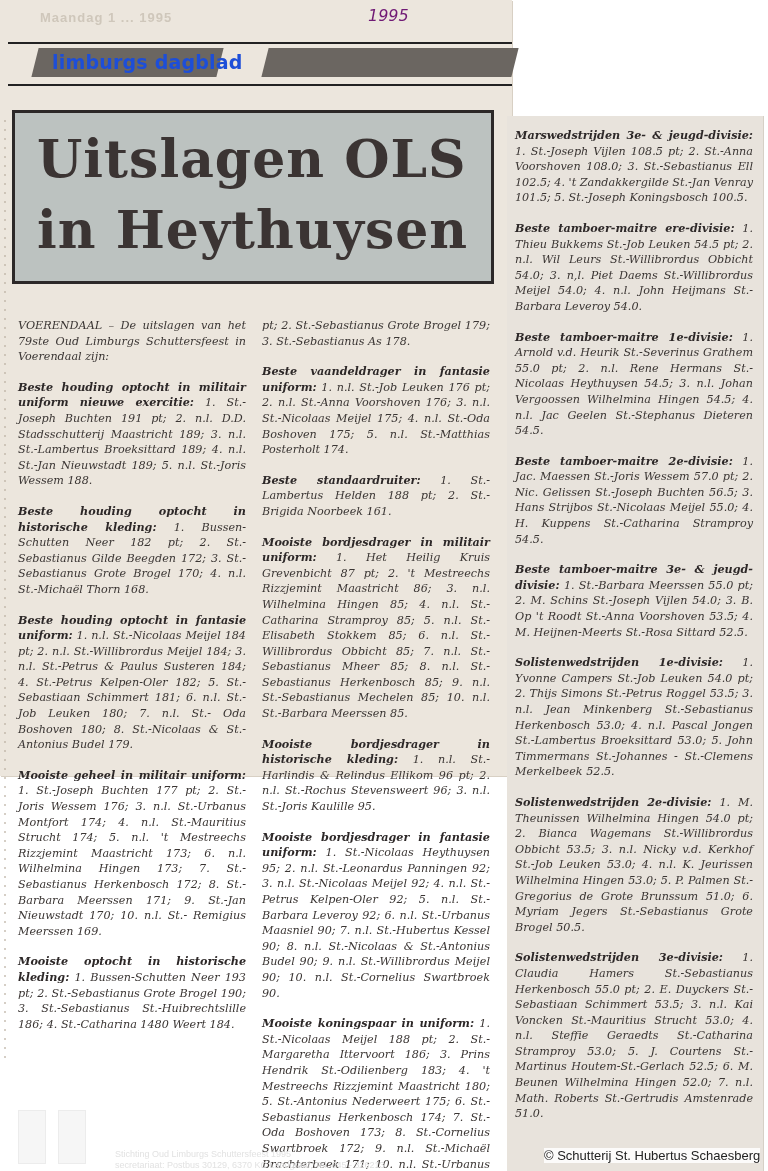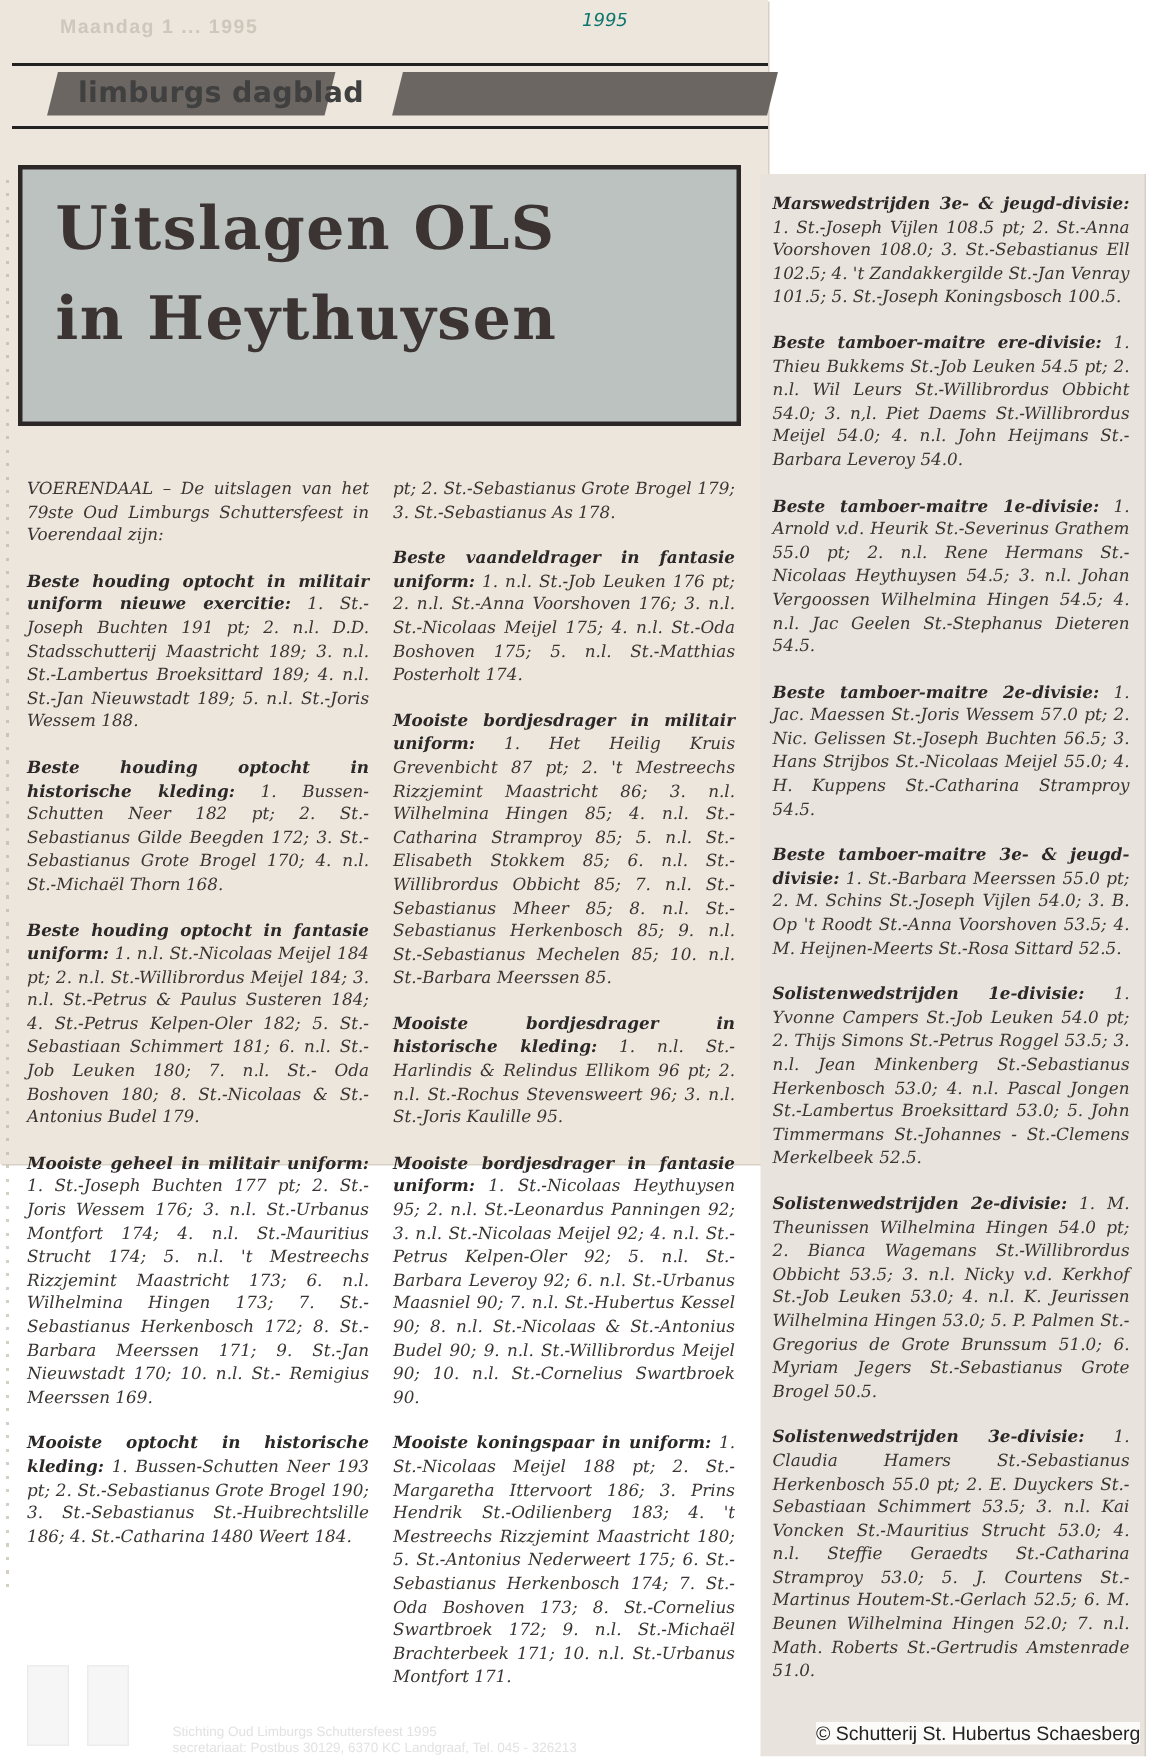--- a/index.html
+++ b/index.html
@@ -17,46 +17,46 @@
     position:absolute; left:507px; top:116px; width:256px; height:1055px;
     background:#e8e3dc;
     border-right:1px solid #d6d0c6;
   }
   .masthead-faint {
     position:absolute; left:40px; top:10px; width:290px; height:22px;
     color:#cfc7bb; font-family:"Liberation Sans", sans-serif; font-weight:bold;
     font-size:13px; letter-spacing:1px; overflow:hidden; white-space:nowrap;
   }
   .year-note {
-    position:absolute; left:388px; top:6px;
-    font-family:"DejaVu Sans", sans-serif; font-size:12px; color:#0f766e;
+    position:absolute; left:368px; top:6px;
+    font-family:"DejaVu Sans", sans-serif; font-size:16px; color:#701a75;
     font-style:italic;
   }
   .rule { position:absolute; left:8px; width:504px; height:2px; background:#222; }
   .banner {
     position:absolute; left:35px; top:48px; width:185px; height:29px;
     background:#6b6661; transform:skewX(-14deg);
   }
   .banner-text {
     position:absolute; left:52px; top:48px; height:29px; line-height:29px;
-    color:#404040; font-family:"DejaVu Sans", sans-serif; font-weight:bold;
+    color:#1d4ed8; font-family:"DejaVu Sans", sans-serif; font-weight:bold;
     font-size:19px; letter-spacing:0.2px;
   }
   .banner2 {
     position:absolute; left:265px; top:48px; width:250px; height:29px;
     background:#6b6661; transform:skewX(-14deg);
   }
   .headline-box {
     position:absolute; left:12px; top:110px; width:482px; height:174px;
     background:#bcc2c0; border:3px solid #2c2828; box-sizing:border-box;
   }
   .headline {
     position:absolute; left:22px; top:10px; margin:0;
     font-family:"DejaVu Serif", "Liberation Serif", serif; font-weight:bold;
-    font-size:40px; line-height:60px; color:#3b3433; letter-spacing:1px;
+    font-size:52px; line-height:71px; color:#3b3433; letter-spacing:1px;
   }
   .col {
     position:absolute; font-size:11.2px; line-height:15.6px; color:#3a3533;
     text-align:justify; hyphens:manual;
   }
   .col-a { left:18px; top:318px; width:228px; }
   .col-b { left:262px; top:318px; width:228px; }
   .col-c { left:515px; top:128px; width:238px; }
   .para { margin:0 0 15px 0;font-style:italic; }
   .para b { color:#2d2828; }
@@ -98,20 +98,21 @@
       <p class="para"><span>VOERENDAAL – De uitslagen van het 79ste Oud Limburgs Schuttersfeest in Voerendaal zijn:</span></p>
       <p class="para"><b>Beste houding optocht in militair uniform nieuwe exercitie:</b><span> 1. St.-Joseph Buchten 191 pt; 2. n.l. D.D. Stadsschutterij Maastricht 189; 3. n.l. St.-Lambertus Broeksittard 189; 4. n.l. St.-Jan Nieuwstadt 189; 5. n.l. St.-Joris Wessem 188.</span></p>
       <p class="para"><b>Beste houding optocht in historische kleding:</b><span> 1. Bussen-Schutten Neer 182 pt; 2. St.-Sebastianus Gilde Beegden 172; 3. St.-Sebastianus Grote Brogel 170; 4. n.l. St.-Michaël Thorn 168.</span></p>
       <p class="para"><b>Beste houding optocht in fantasie uniform:</b><span> 1. n.l. St.-Nicolaas Meijel 184 pt; 2. n.l. St.-Willibrordus Meijel 184; 3. n.l. St.-Petrus &amp; Paulus Susteren 184; 4. St.-Petrus Kelpen-Oler 182; 5. St.-Sebastiaan Schimmert 181; 6. n.l. St.-Job Leuken 180; 7. n.l. St.- Oda Boshoven 180; 8. St.-Nicolaas &amp; St.-Antonius Budel 179.</span></p>
       <p class="para"><b>Mooiste geheel in militair uniform:</b><span> 1. St.-Joseph Buchten 177 pt; 2. St.- Joris Wessem 176; 3. n.l. St.-Urbanus Montfort 174; 4. n.l. St.-Mauritius Strucht 174; 5. n.l. 't Mestreechs Rizzjemint Maastricht 173; 6. n.l. Wilhelmina Hingen 173; 7. St.-Sebastianus Herkenbosch 172; 8. St.-Barbara Meerssen 171; 9. St.-Jan Nieuwstadt 170; 10. n.l. St.- Remigius Meerssen 169.</span></p>
       <p class="para"><b>Mooiste optocht in historische kleding:</b><span> 1. Bussen-Schutten Neer 193 pt; 2. St.-Sebastianus Grote Brogel 190; 3. St.-Sebastianus St.-Huibrechtslille 186; 4. St.-Catharina 1480 Weert 184.</span></p>
     </div>
   <div class="col col-b" id="col-b">
       <p class="para"><span>pt; 2. St.-Sebastianus Grote Brogel 179; 3. St.-Sebastianus As 178.</span></p>
       <p class="para"><b>Beste vaandeldrager in fantasie uniform:</b><span> 1. n.l. St.-Job Leuken 176 pt; 2. n.l. St.-Anna Voorshoven 176; 3. n.l. St.-Nicolaas Meijel 175; 4. n.l. St.-Oda Boshoven 175; 5. n.l. St.-Matthias Posterholt 174.</span></p>
+      <p class="para"><b>Beste standaardruiter:</b><span> 1. St.-Lambertus Helden 188 pt; 2. St.-Brigida Noorbeek 161.</span></p>
       <p class="para"><b>Mooiste bordjesdrager in militair uniform:</b><span> 1. Het Heilig Kruis Grevenbicht 87 pt; 2. 't Mestreechs Rizzjemint Maastricht 86; 3. n.l. Wilhelmina Hingen 85; 4. n.l. St.-Catharina Stramproy 85; 5. n.l. St.-Elisabeth Stokkem 85; 6. n.l. St.-Willibrordus Obbicht 85; 7. n.l. St.-Sebastianus Mheer 85; 8. n.l. St.-Sebastianus Herkenbosch 85; 9. n.l. St.-Sebastianus Mechelen 85; 10. n.l. St.-Barbara Meerssen 85.</span></p>
       <p class="para"><b>Mooiste bordjesdrager in historische kleding:</b><span> 1. n.l. St.-Harlindis &amp; Relindus Ellikom 96 pt; 2. n.l. St.-Rochus Stevensweert 96; 3. n.l. St.-Joris Kaulille 95.</span></p>
       <p class="para"><b>Mooiste bordjesdrager in fantasie uniform:</b><span> 1. St.-Nicolaas Heythuysen 95; 2. n.l. St.-Leonardus Panningen 92; 3. n.l. St.-Nicolaas Meijel 92; 4. n.l. St.-Petrus Kelpen-Oler 92; 5. n.l. St.-Barbara Leveroy 92; 6. n.l. St.-Urbanus Maasniel 90; 7. n.l. St.-Hubertus Kessel 90; 8. n.l. St.-Nicolaas &amp; St.-Antonius Budel 90; 9. n.l. St.-Willibrordus Meijel 90; 10. n.l. St.-Cornelius Swartbroek 90.</span></p>
       <p class="para"><b>Mooiste koningspaar in uniform:</b><span> 1. St.-Nicolaas Meijel 188 pt; 2. St.-Margaretha Ittervoort 186; 3. Prins Hendrik St.-Odilienberg 183; 4. 't Mestreechs Rizzjemint Maastricht 180; 5. St.-Antonius Nederweert 175; 6. St.-Sebastianus Herkenbosch 174; 7. St.-Oda Boshoven 173; 8. St.-Cornelius Swartbroek 172; 9. n.l. St.-Michaël Brachterbeek 171; 10. n.l. St.-Urbanus Montfort 171.</span></p>
     </div>
 </div>
 
 <div class="clip-right"></div>
 <div class="col col-c" id="col-c">
     <p class="para"><b>Marswedstrijden 3e- &amp; jeugd-divisie:</b><span> 1. St.-Joseph Vijlen 108.5 pt; 2. St.-Anna Voorshoven 108.0; 3. St.-Sebastianus Ell 102.5; 4. 't Zandakkergilde St.-Jan Venray 101.5; 5. St.-Joseph Koningsbosch 100.5.</span></p>

